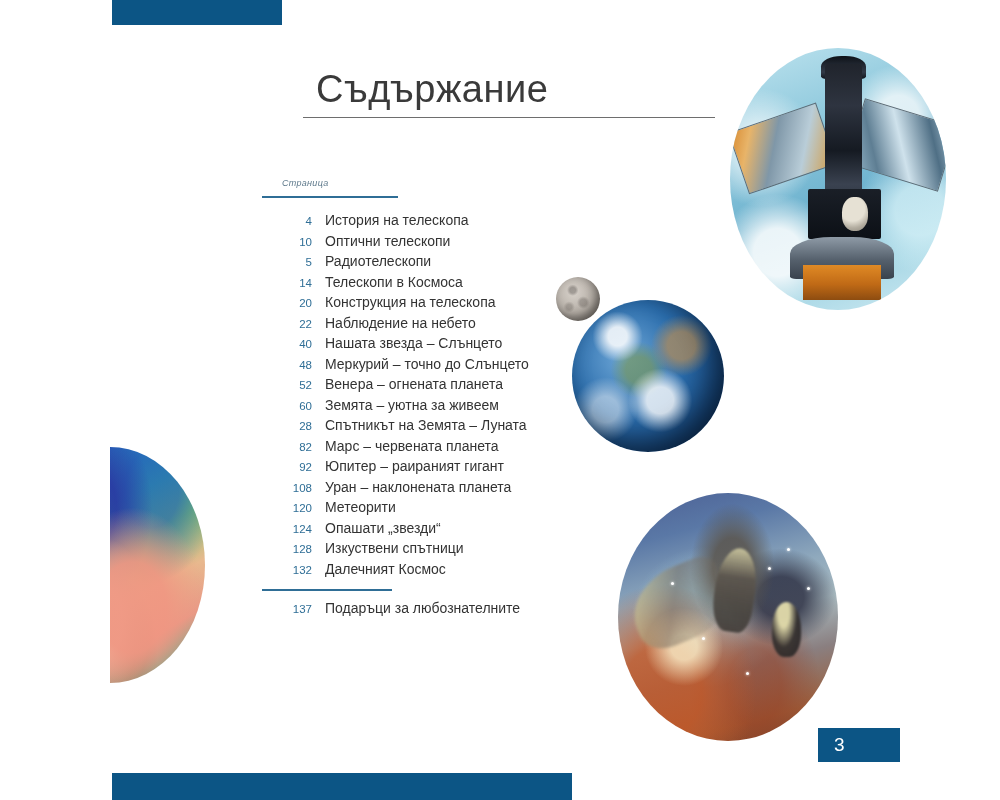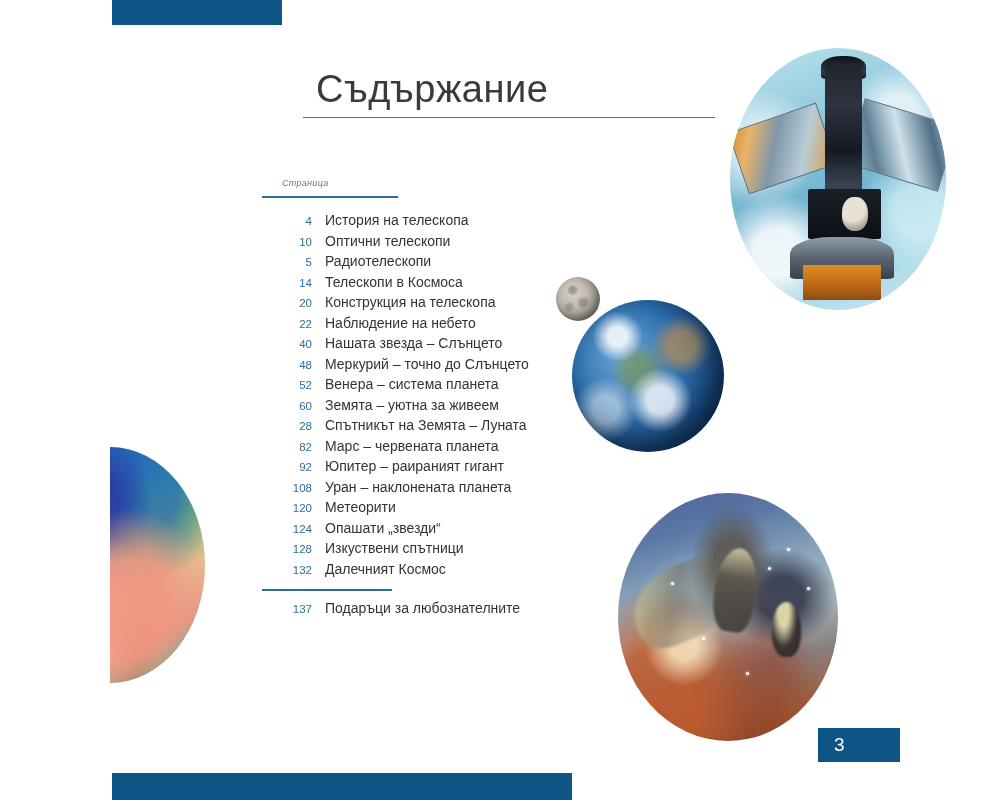--- a/index.html
+++ b/index.html
@@ -378,21 +378,21 @@
         <div class="toc-row">
           <span class="toc-num">40</span>
           <span class="toc-title">Нашата звезда – Слънцето</span>
         </div>
         <div class="toc-row">
           <span class="toc-num">48</span>
           <span class="toc-title">Меркурий – точно до Слънцето</span>
         </div>
         <div class="toc-row">
           <span class="toc-num">52</span>
-          <span class="toc-title">Венера – система планета</span>
+          <span class="toc-title">Венера – огнената планета</span>
         </div>
         <div class="toc-row">
           <span class="toc-num">60</span>
           <span class="toc-title">Земята – уютна за живеем</span>
         </div>
         <div class="toc-row">
           <span class="toc-num">28</span>
           <span class="toc-title">Спътникът на Земята – Луната</span>
         </div>
         <div class="toc-row">

